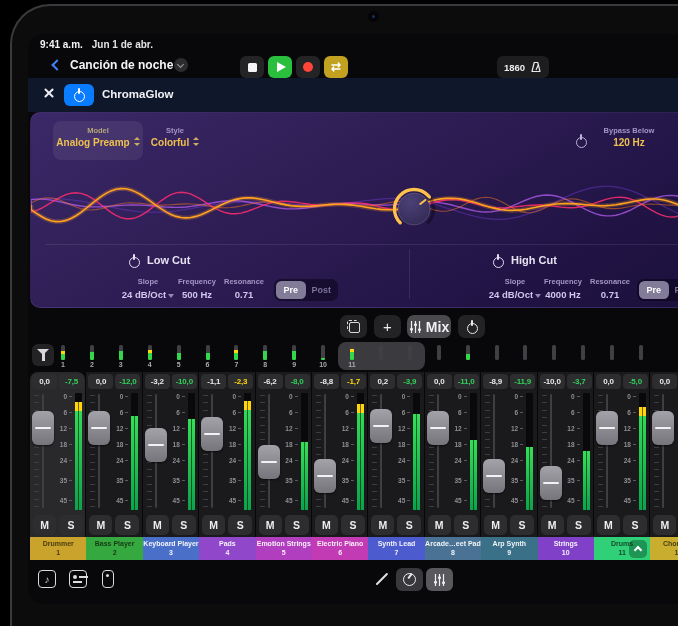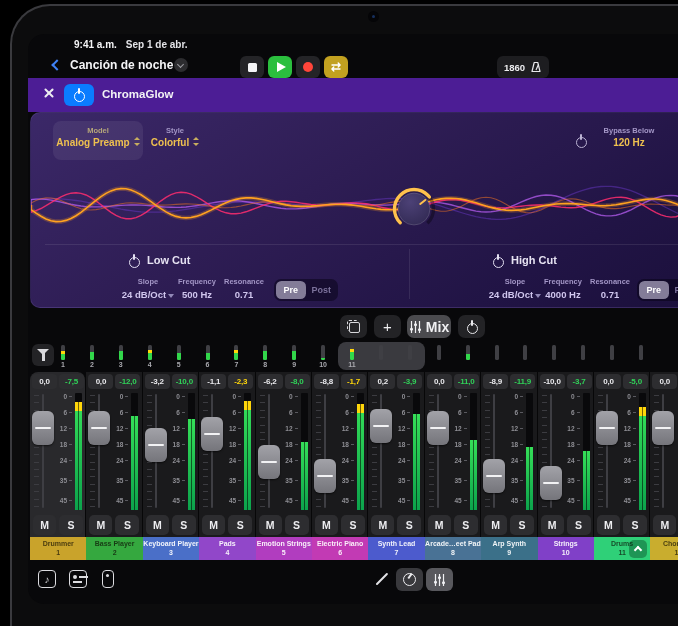--- a/index.html
+++ b/index.html
@@ -9,21 +9,21 @@
   
   .bezel{position:absolute;left:10px;top:4px;width:700px;height:650px;background:#0c0c0d;
     border-radius:40px 0 0 0;border-left:2px solid #3a3a3e;border-top:2px solid #3a3a3e;}
   .camera{position:absolute;left:368px;top:11px;width:11px;height:11px;border-radius:50%;background:#050507;}
   .camera::after{content:"";position:absolute;left:4px;top:4px;width:3px;height:3px;border-radius:50%;background:#17305e;}
   .screen{position:absolute;left:28px;top:34px;width:650px;height:570px;background:#08080a;
     border-radius:16px 0 0 16px;overflow:hidden;}
 
   
   .statusbar{position:absolute;left:12px;top:5px;display:flex;gap:9px;font-size:10px;}
-  .st-time{font-weight:700;color:#f4f4f6;margin-left:34px;}
+  .st-time{font-weight:700;color:#f4f4f6;}
   .st-date{font-weight:600;color:#e3e3e7;}
   .navbar{position:absolute;left:12px;top:20px;width:650px;height:26px;}
   .backchev{position:absolute;left:13px;top:7px;width:8px;height:8px;border-left:2.2px solid #3f82f7;border-bottom:2.2px solid #3f82f7;transform:rotate(45deg);}
   .songtitle{position:absolute;left:30px;top:4px;font-size:12px;font-weight:700;color:#f5f5f7;}
   .dd-circle{position:absolute;left:134px;top:4px;width:14px;height:14px;border-radius:50%;background:#2c2c2f;}
   .dd-circle i{position:absolute;left:4px;top:3.5px;width:5px;height:5px;border-right:1.6px solid #9c9ca2;border-bottom:1.6px solid #9c9ca2;transform:rotate(45deg);}
   .transport{position:absolute;left:200px;top:2px;display:flex;gap:4px;}
   .tbtn{width:24px;height:22px;border-radius:6px;background:#242427;display:flex;align-items:center;justify-content:center;}
   .tbtn.play{background:#2bbf3e;}
   .tbtn.loop{background:#c2a120;}
@@ -36,21 +36,21 @@
   .lcd .dim{color:#4a4a4f;}
   .lcd .sep{width:1px;height:14px;background:#232327;margin:0 5px;}
   .lcd .tempo{font-size:10.5px;color:#f2f2f4;}
   .lcd .sig{display:flex;flex-direction:column;align-items:center;line-height:7px;font-size:6.8px;color:#e8e8ec;}
   .lcd .io{display:flex;flex-direction:column;align-items:center;line-height:7px;font-size:6.2px;color:#45454a;font-weight:700;margin-right:5px;}
   .pill{position:absolute;left:457px;top:2px;width:52px;height:22px;background:#1d1d20;border-radius:6px;
     display:flex;align-items:center;justify-content:center;gap:5px;}
   .pill .cnt{font-size:9.5px;font-weight:700;color:#ededf0;}
 
   
-  .pheader{position:absolute;left:0;top:44px;width:650px;height:34px;background:#4c1d95;}
+  .pheader{position:absolute;left:0;top:44px;width:650px;height:34px;background:#0f172a;}
   .xclose{position:absolute;left:14px;top:8px;width:14px;height:14px;}
   .xclose::before,.xclose::after{content:"";position:absolute;left:6px;top:1px;width:2px;height:12px;background:#ececf0;border-radius:1px;}
   .xclose::before{transform:rotate(45deg);}.xclose::after{transform:rotate(-45deg);}
   .pwrbtn{position:absolute;left:36px;top:6px;width:30px;height:22px;border-radius:6px;background:#0a7cff;}
   .pwr{position:relative;display:inline-block;width:13px;height:13px;color:#fff;}
   .pwr::before{content:"";position:absolute;left:1.5px;top:2.5px;width:9px;height:9px;border:1.6px solid currentColor;border-radius:50%;}
   .pwr::after{content:"";position:absolute;left:6px;top:0;width:1.8px;height:6px;background:currentColor;border-radius:1px;}
   .pwrbtn .pwr{position:absolute;left:8px;top:4px;}
   .pname{position:absolute;left:74px;top:10px;font-size:11.5px;font-weight:700;color:#f2f2f5;}
 
@@ -160,21 +160,21 @@
 </head>
 <body>
 
 <div class="bezel"></div>
 <div class="camera"></div>
 
 <div class="screen">
 
   <div class="statusbar">
     <span class="st-time">9:41 a.m.</span>
-    <span class="st-date">Sep 1 de abr.</span>
+    <span class="st-date">Jun 1 de abr.</span>
   </div>
 
   <div class="navbar">
     <span class="backchev"></span>
     <span class="songtitle">Canción de noche</span>
     <span class="dd-circle">
         <i></i>
       </span>
 
     <div class="transport">

